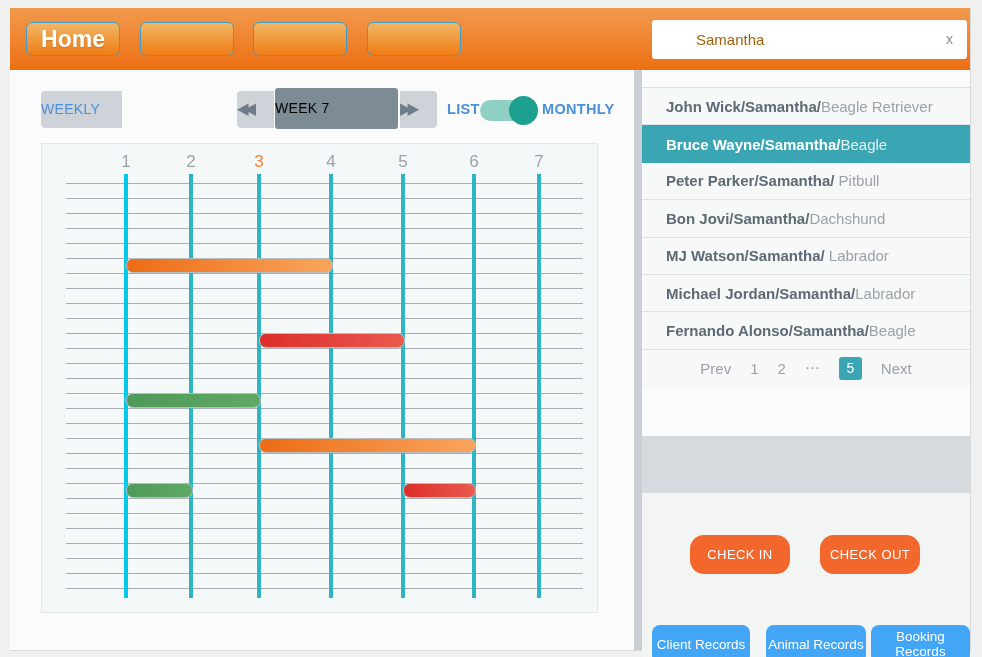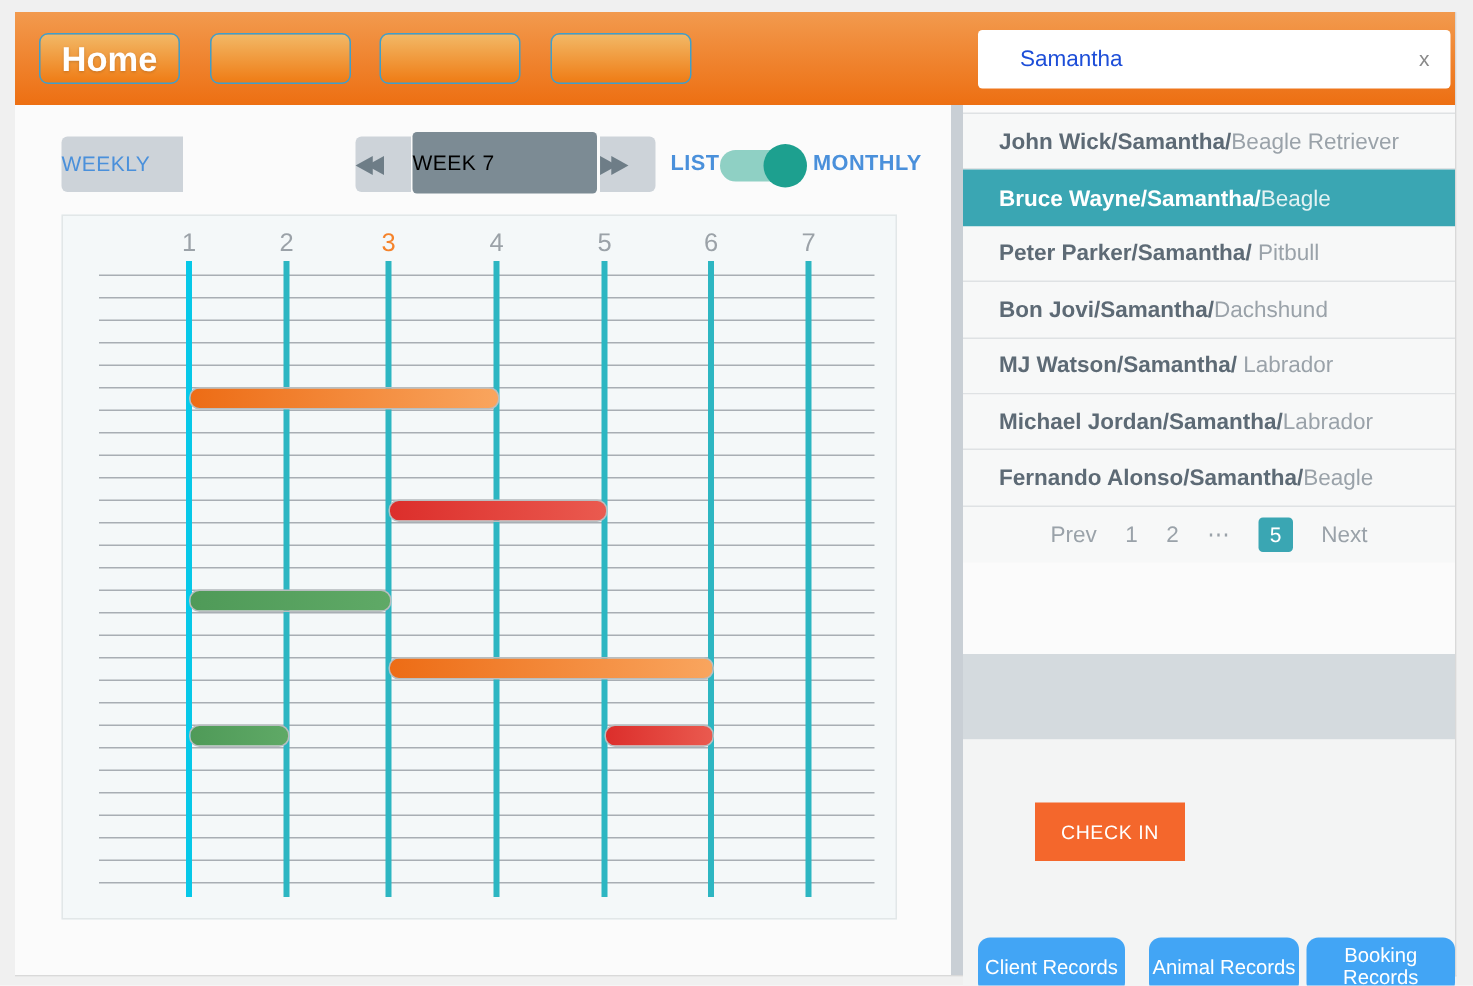--- a/index.html
+++ b/index.html
@@ -23,23 +23,23 @@
     background:linear-gradient(180deg,var(--nav-button-top),var(--nav-button-bottom));
     border:1px solid var(--nav-button-border);border-radius:6px;
     color:#fff;font-size:23px;font-weight:bold;text-align:center;line-height:32px;
     text-shadow:0 1px 2px rgba(0,0,0,.18);cursor:pointer;box-sizing:border-box;
   }
   .search-box{
     position:absolute;left:642px;top:12px;width:315px;height:39px;
     background:#fff;border-radius:3px;
   }
   .search-box input{
-    position:absolute;left:0;top:0;width:100%;height:100%;border:none;outline:none;
+    position:absolute;left:16px;top:0;width:100%;height:100%;border:none;outline:none;
     background:transparent;padding:0 36px 0 28px;box-sizing:border-box;
-    font-family:inherit;font-size:15px;color:#1d4ed8;
+    font-family:inherit;font-size:15px;color:#a16207;
   }
   .search-clear{
     position:absolute;right:14px;top:0;height:39px;line-height:39px;
     font-size:14px;color:#8a8a8a;cursor:pointer;
   }
   
   .ctl{position:absolute;box-sizing:border-box;text-align:left;cursor:pointer;
        font-size:14px;font-weight:normal;letter-spacing:.3px;}
   .btn-weekly{left:31px;top:83px;width:81px;height:37px;background:var(--light-button);
        color:var(--link-blue);border-radius:4px 0 0 4px;line-height:37px;}
@@ -72,38 +72,38 @@
   .vline{position:absolute;top:30px;width:4px;height:424px;background:var(--day-line-teal);}
   .vline.first{background:var(--day-line-cyan);}
   .gridline{position:absolute;left:24px;width:517px;height:1px;background:var(--grid-line);}
   .bar{position:absolute;height:13px;border:1px solid #b8bec0;border-radius:7px;cursor:pointer;}
   .bar.orange{background:linear-gradient(90deg,var(--bar-orange-start),var(--bar-orange-end));}
   .bar.red{background:linear-gradient(90deg,var(--bar-red-start),var(--bar-red-end));}
   .bar.green{background:linear-gradient(90deg,var(--bar-green-start),var(--bar-green-end));}
   
   .divider{position:absolute;left:624px;top:62px;width:8px;height:580px;background:var(--divider-gray);}
   .sidebar{position:absolute;left:632px;top:62px;width:328px;height:580px;}
-  .results{position:absolute;left:0;top:5px;width:328px;border-top:1px solid #dfe2e4;}
+  .results{position:absolute;left:0;top:17px;width:328px;border-top:1px solid #dfe2e4;}
   .result-item{height:37.4px;background:#f7f8f8;border-bottom:1px solid #dfe2e4;
        padding-left:24px;display:flex;align-items:center;font-size:15px;cursor:pointer;
        box-sizing:border-box;}
   .result-item .owner{font-weight:bold;color:#5d6a75;white-space:pre;}
   .result-item .pet{color:#9aa2a9;white-space:pre;}
   .result-item.selected{background:var(--accent-teal);border-bottom:none;}
   .result-item.selected .owner{color:#fff;}
   .result-item.selected .pet{color:#e3f2f3;}
   .pagination{height:37.2px;background:#f7f8f8;display:flex;align-items:center;
        justify-content:center;gap:19px;font-size:15px;color:#9aa2a9;}
   .pagination .pg{cursor:pointer;}
   .pagination .pg-active{width:23px;height:23px;border-radius:3px;background:var(--accent-teal);
        color:#fff;font-size:14px;display:flex;align-items:center;justify-content:center;cursor:pointer;}
   .gray-gap{position:absolute;left:0;top:366px;width:328px;height:57px;background:var(--section-gray);}
   .actions-panel{position:absolute;left:0;top:423px;width:328px;height:219px;background:#f3f4f4;}
   .check-btn{position:absolute;top:42px;width:100px;height:39px;background:var(--check-button);
-       border:none;border-radius:0;color:#fff;font-family:inherit;font-size:13px;
+       border:none;border-radius:14px;color:#fff;font-family:inherit;font-size:13px;
        letter-spacing:.4px;cursor:pointer;}
   .check-in{left:48px;}
   .check-out{left:178px;}
   .rec-btn{position:absolute;top:132px;height:38px;background:var(--records-button);
        border:none;border-radius:8px;color:#fff;font-family:inherit;font-size:13.5px;
        cursor:pointer;padding:0;}
   .rb1{left:10px;width:98px;}
   .rb2{left:124px;width:100px;}
   .rb3{left:229px;width:99px;}
 </style>
@@ -227,19 +227,20 @@
           <span class="pg">1</span>
           <span class="pg">2</span>
           <span class="pg">⋯</span>
           <span class="pg-active">5</span>
           <span class="pg">Next</span>
         </div>
       </div>
     <div class="gray-gap"></div>
     <div class="actions-panel">
       <button class="check-btn check-in">CHECK IN</button>
+      <button class="check-btn check-out">CHECK OUT</button>
       <button class="rec-btn rb1">Client Records</button>
       <button class="rec-btn rb2">Animal Records</button>
       <button class="rec-btn rb3">Booking Records</button>
     </div>
   </div>
 
 </div>
 
 </body></html>

